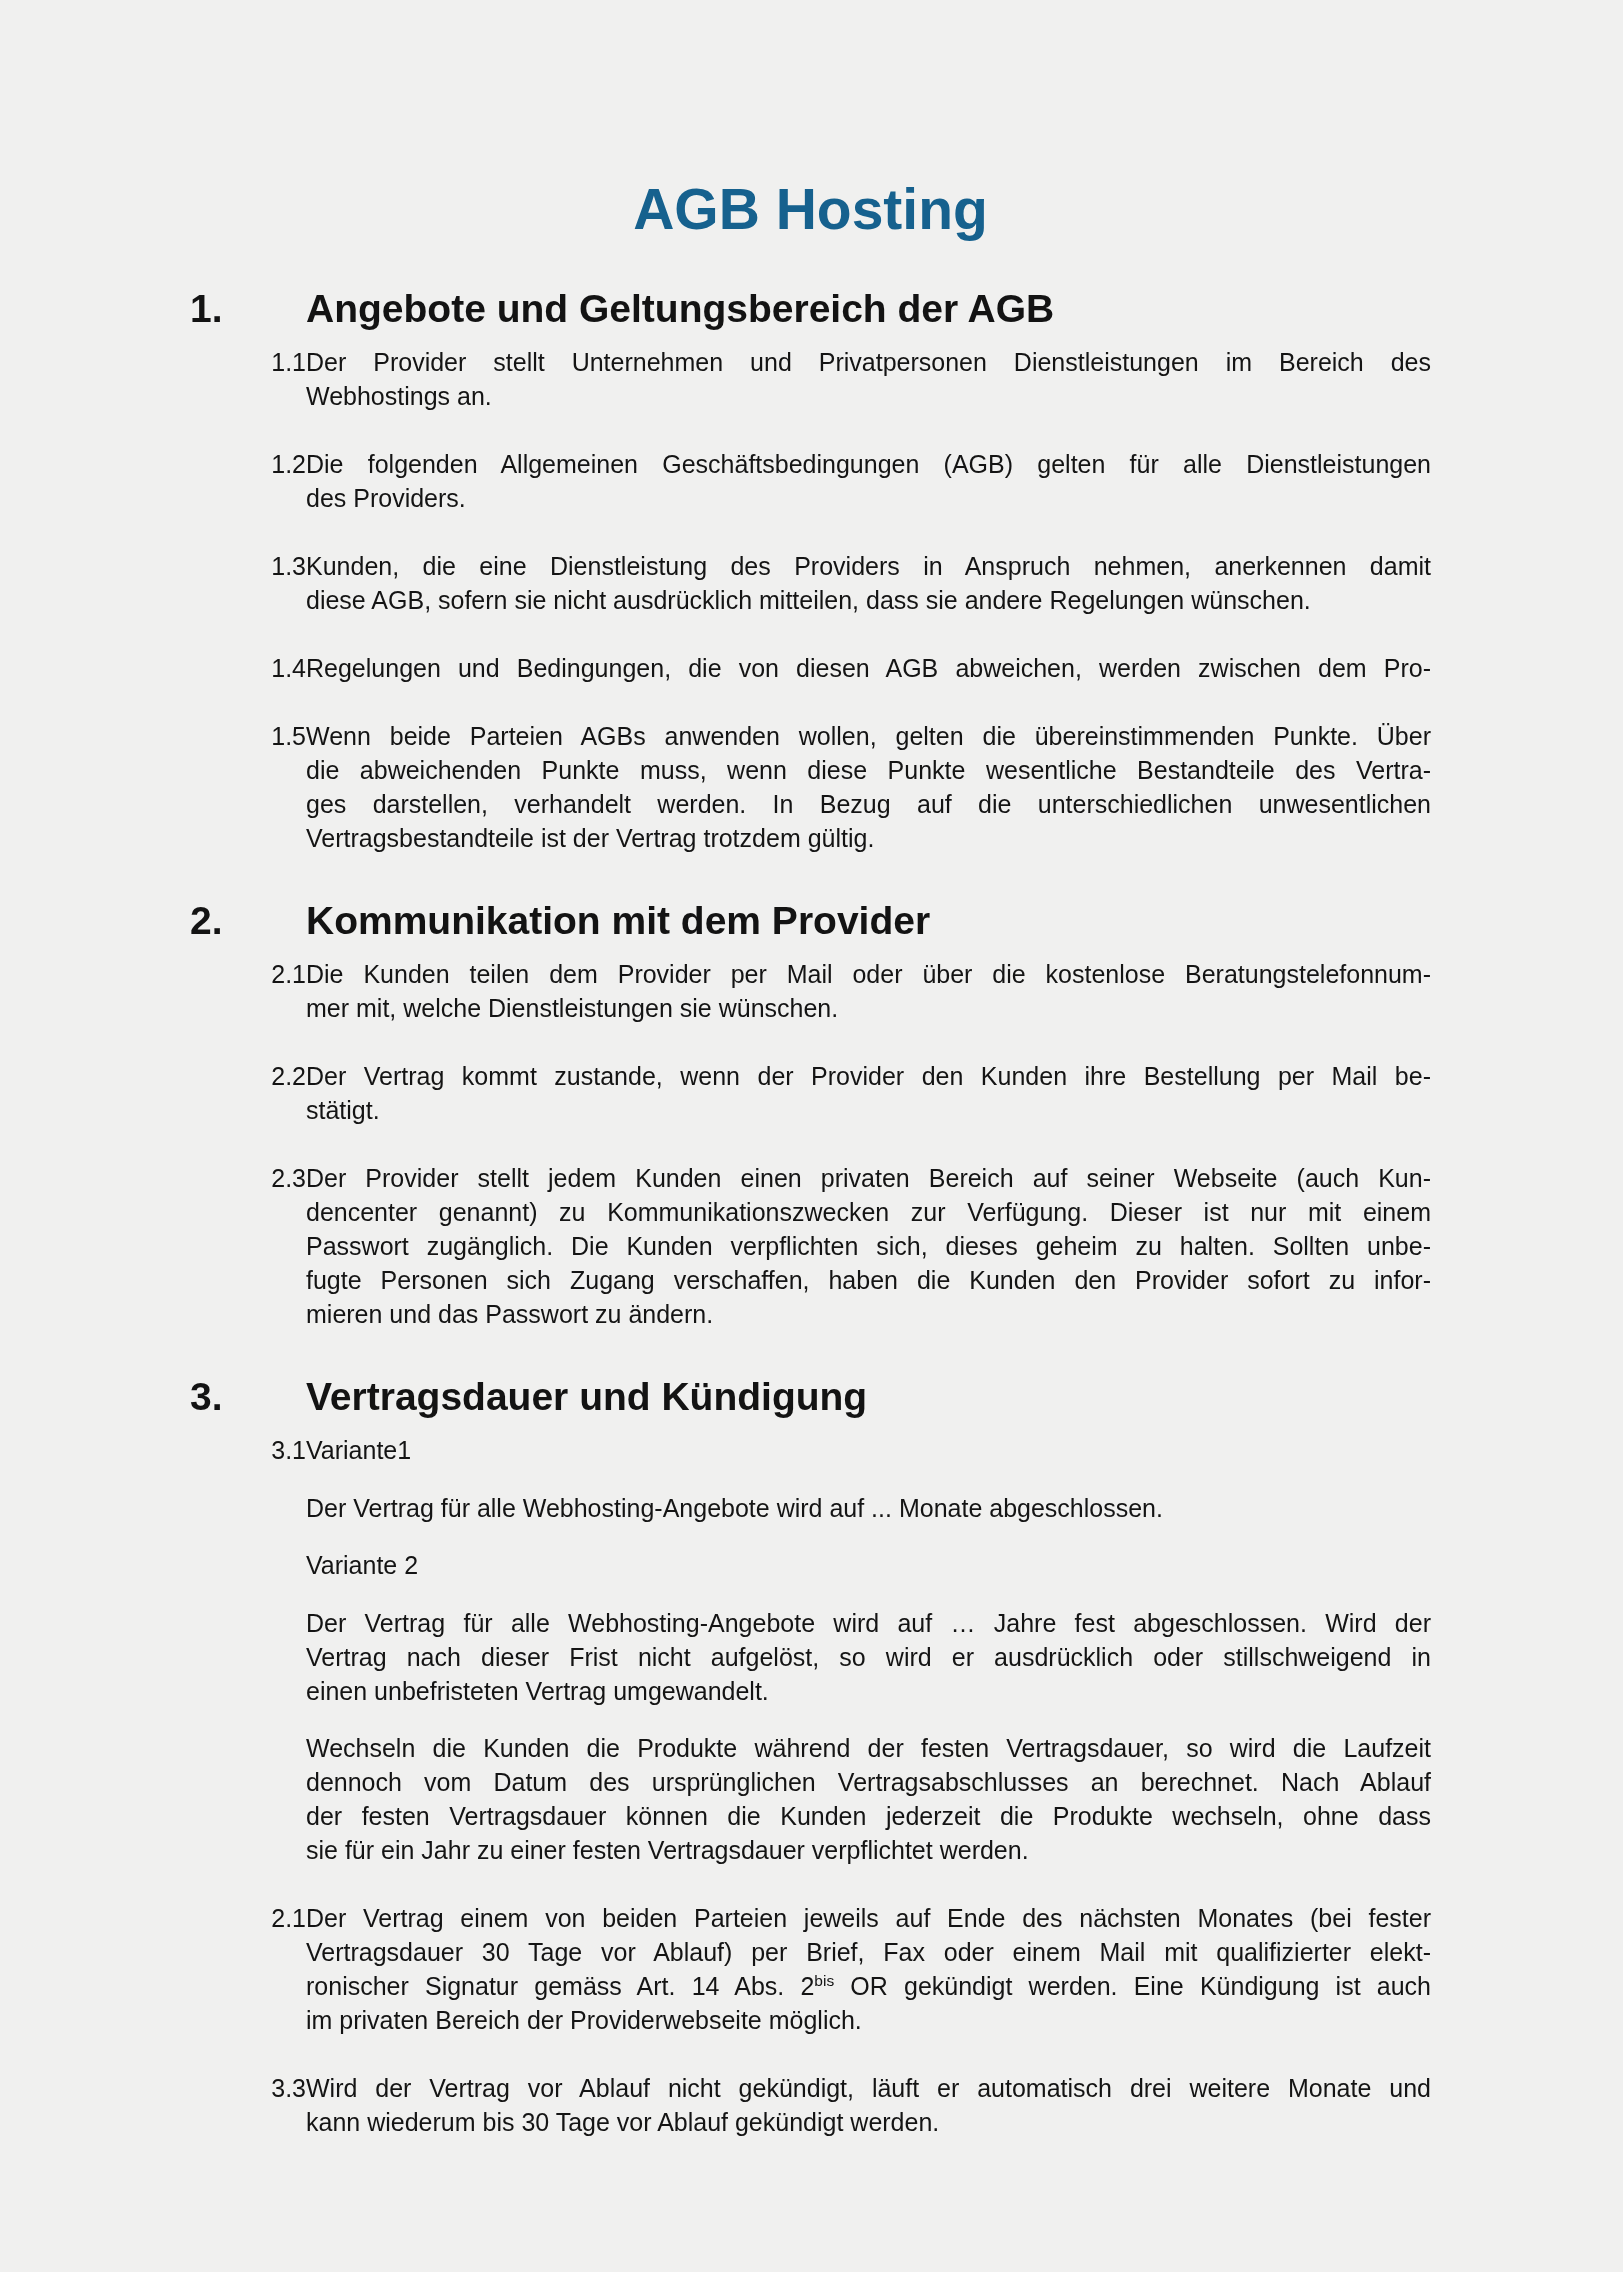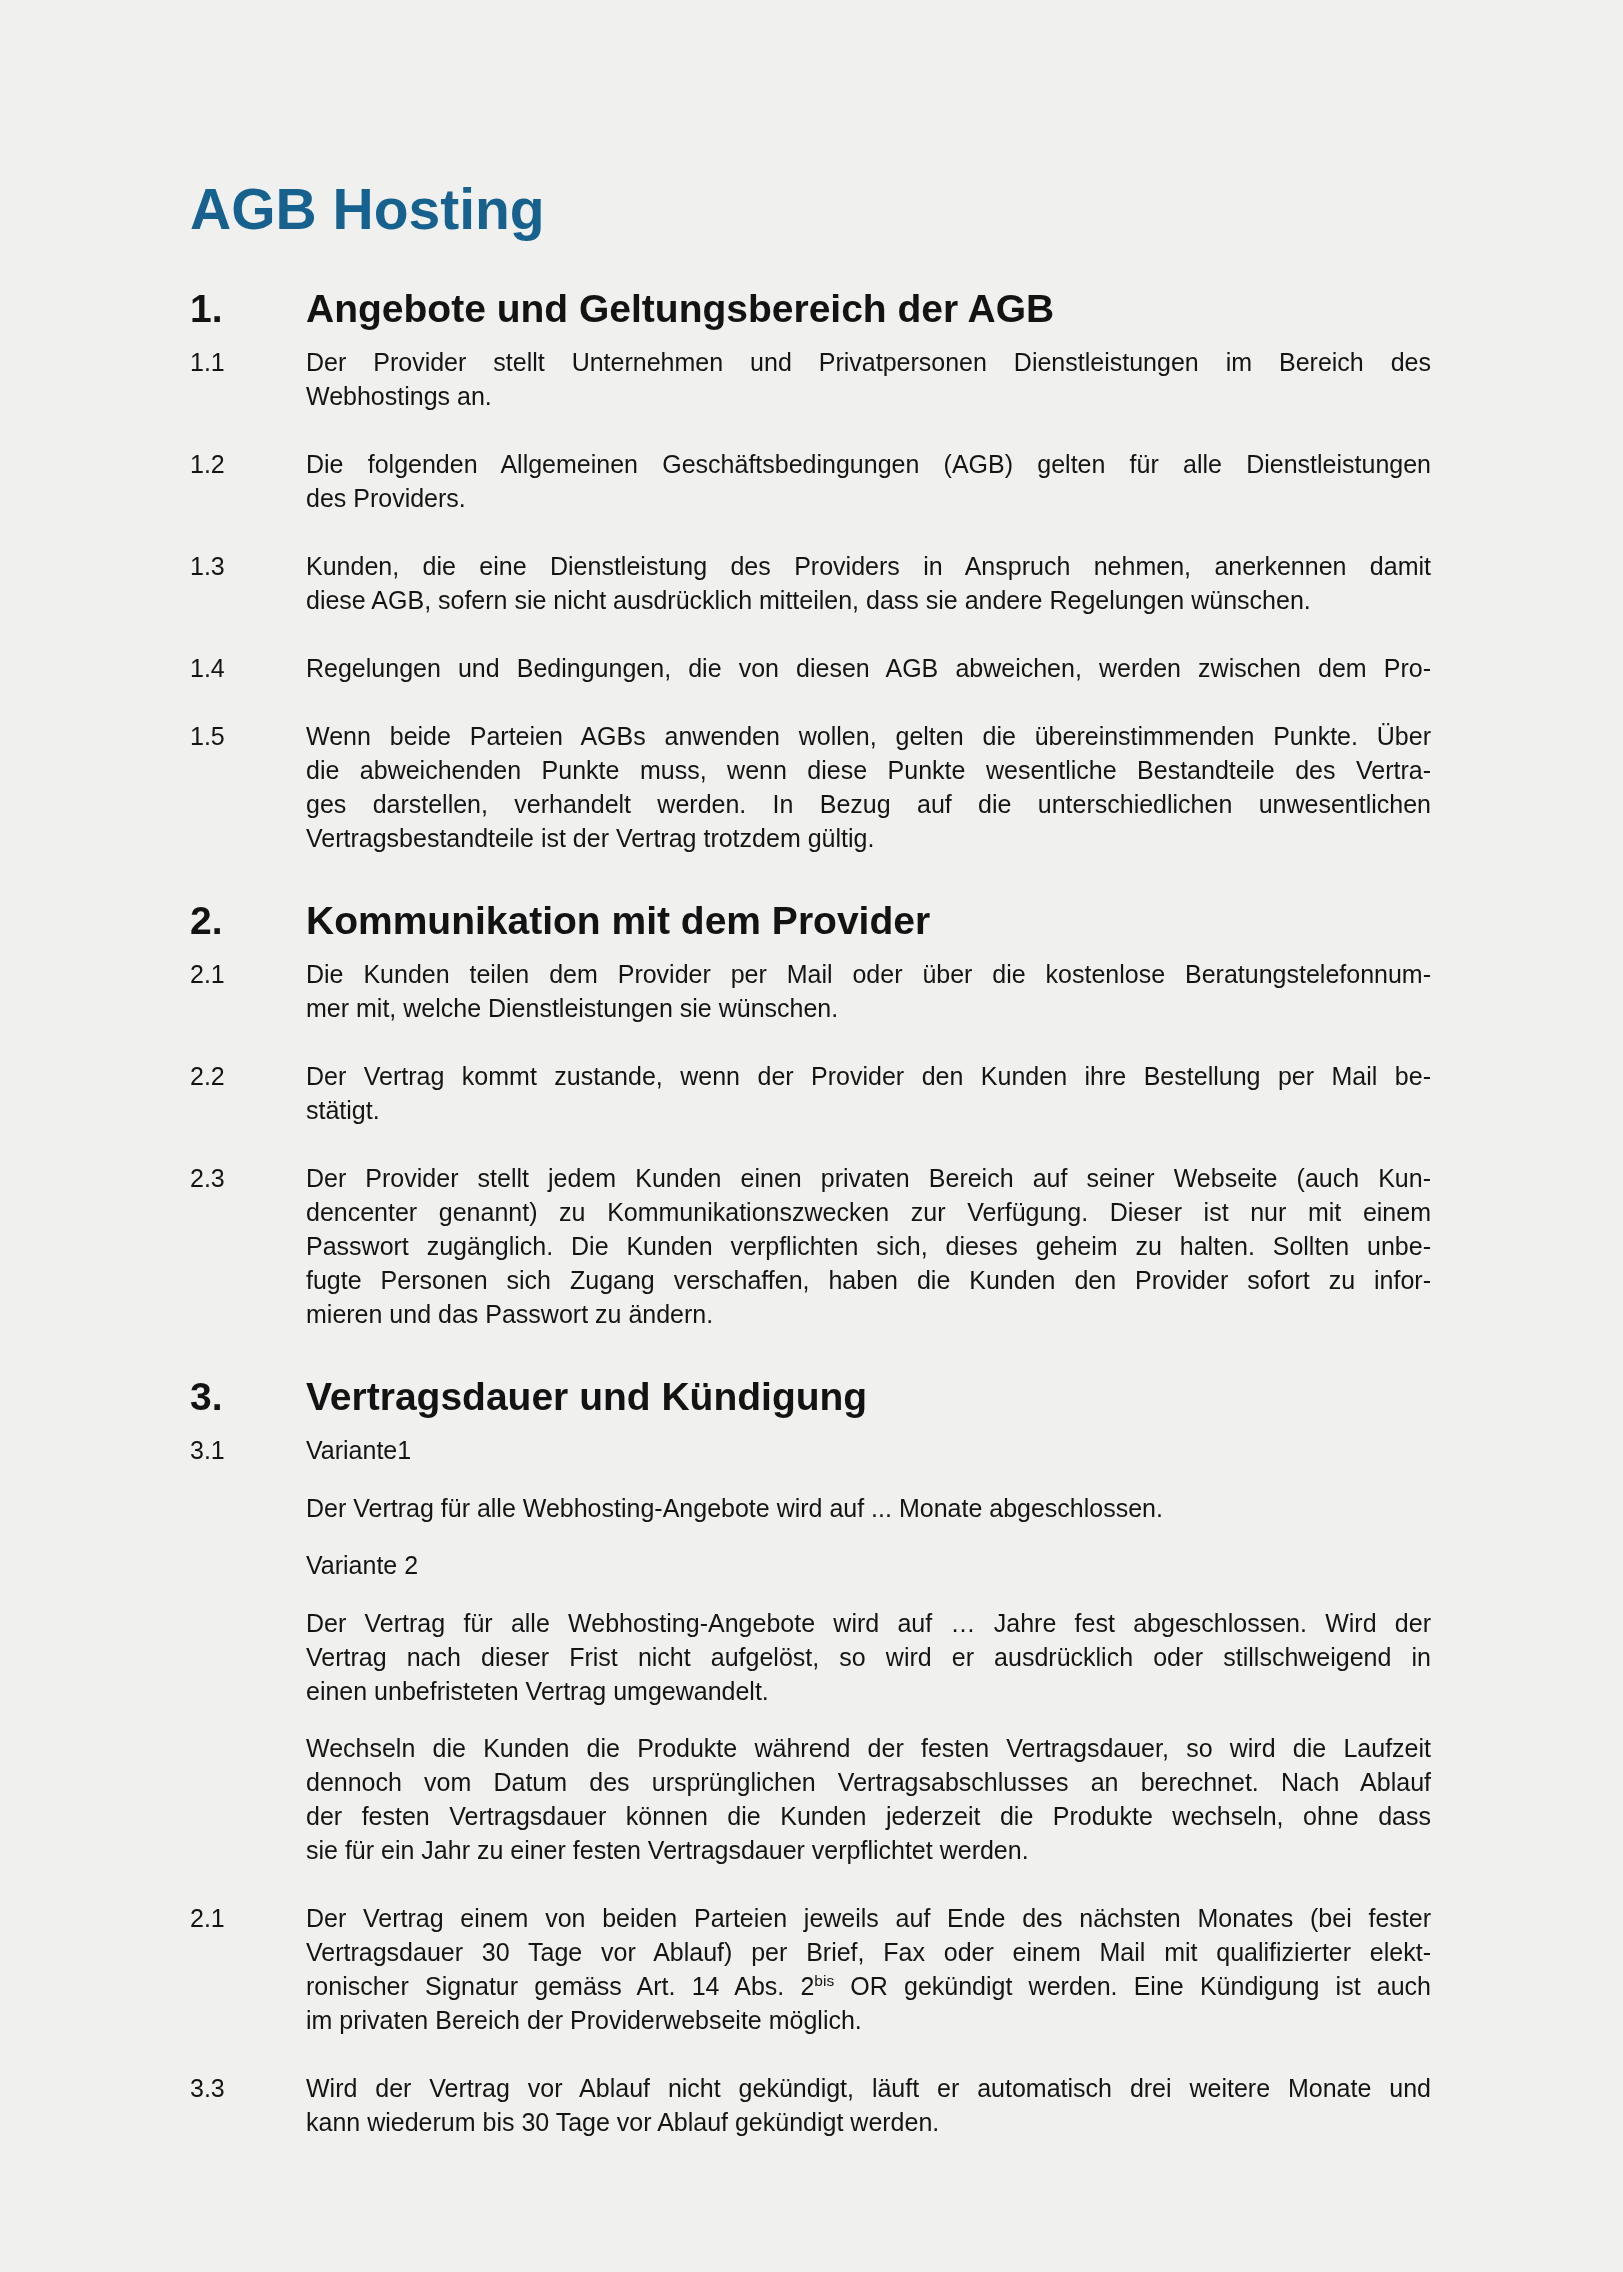--- a/index.html
+++ b/index.html
@@ -35,31 +35,31 @@
     color: #131313;
   }
   .para-row {
     display: grid;
     grid-template-columns: 116px 1fr;
     margin-bottom: 34px;
     font-size: 25px;
     line-height: 34px;
   }
   .para-row.label-row, .para-row.sub-row { margin-bottom: 23.4px; }
-  .p-num { font-weight: 400; }
+  .p-num { font-weight: 400; text-align: right; }
   .p-content.bold { font-weight: 400; }
   .jline { text-align: justify; text-align-last: justify; }
   .lline { text-align: left; }
   sup { font-size: 0.62em; line-height: 0; vertical-align: super; }
 </style>
 </head>
 <body style="background: rgb(240, 240, 239); color: rgb(20, 20, 20);">
 
 <div class="page">
-  <h1 class="doc-title" style="color: rgb(22, 97, 142);">AGB Hosting</h1>
+  <h1 class="doc-title" style="color: rgb(22, 97, 142); text-align: center;">AGB Hosting</h1>
   <div>
       <div class="heading-row">
         <span class="h-num">1.</span>
         <span class="h-text">Angebote und Geltungsbereich der AGB</span>
       </div>
       <div class="para-row">
         <div class="p-num">1.1</div>
         <div class="p-content">
           <div class="jline">Der Provider stellt Unternehmen und Privatpersonen Dienstleistungen im Bereich des</div>
           <div class="lline">Webhostings an.</div>

